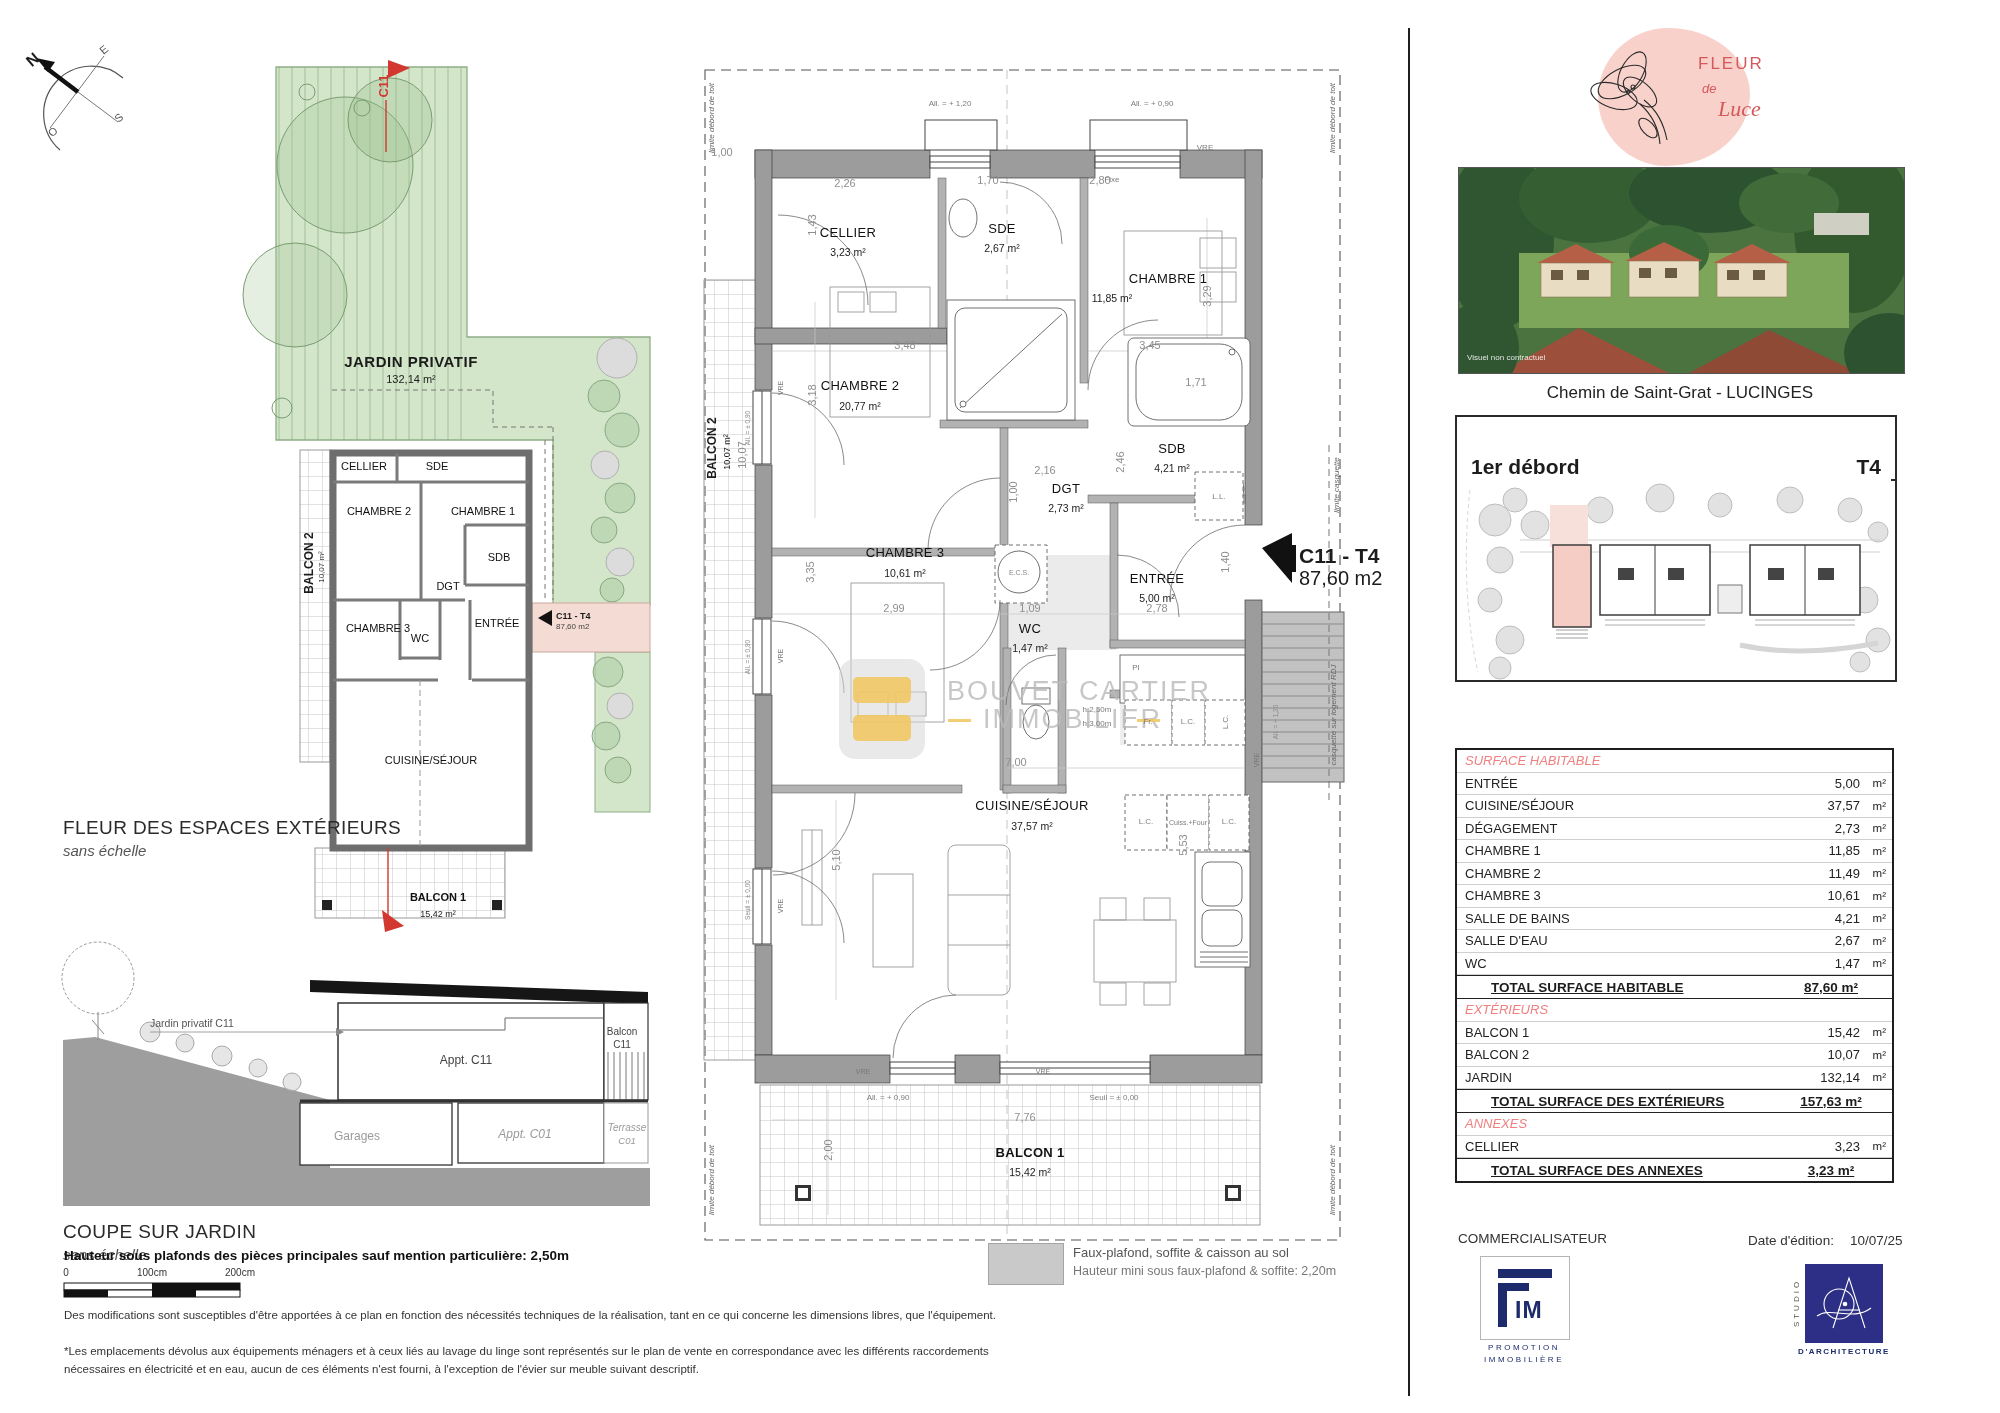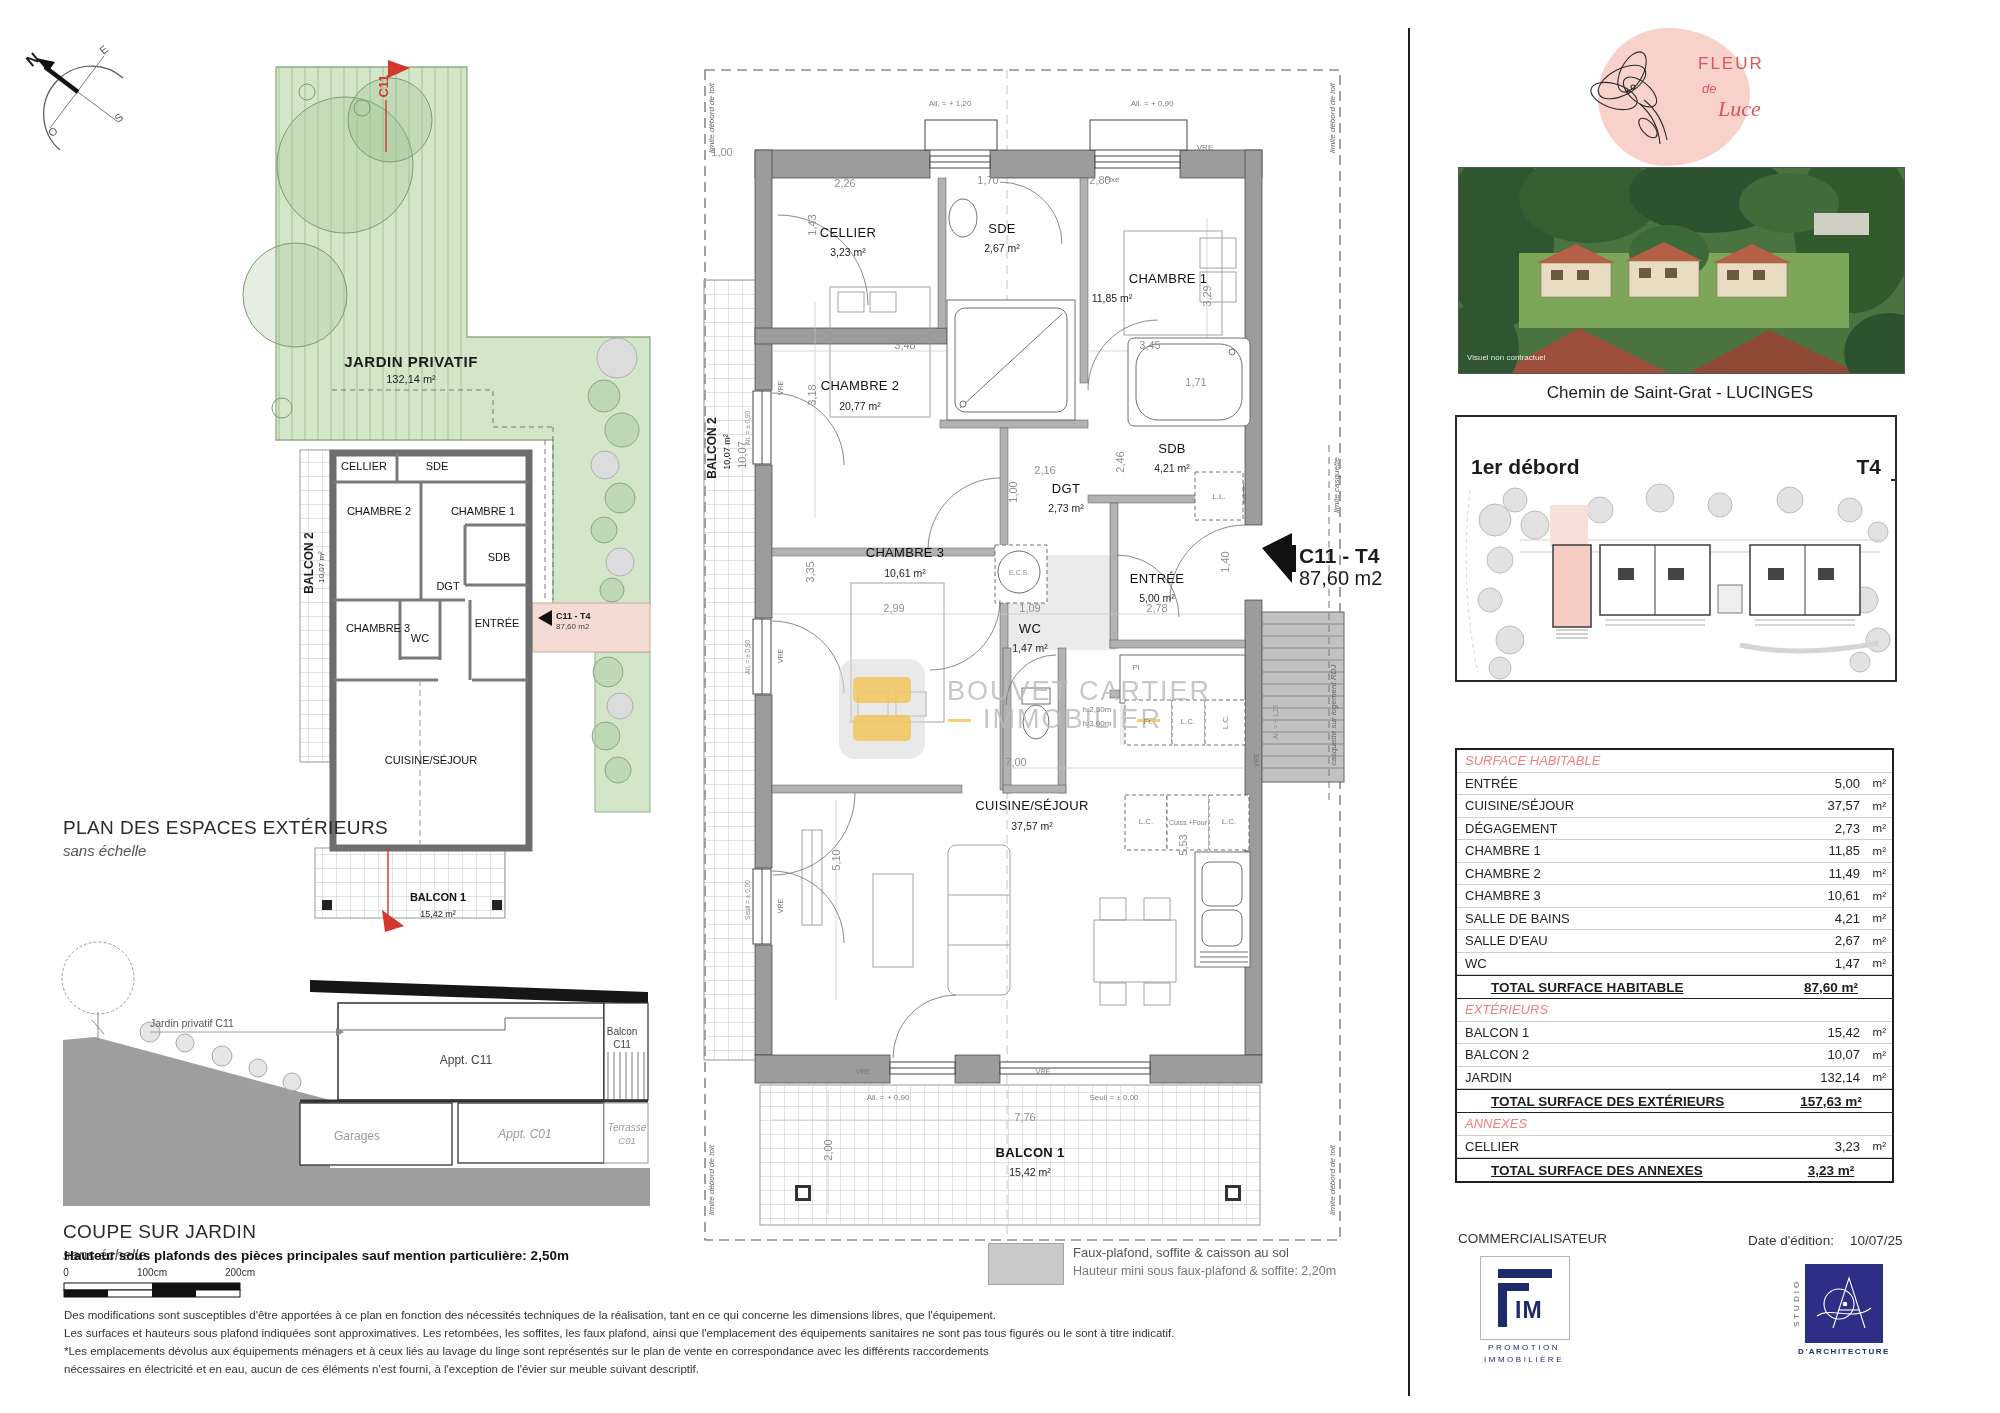--- a/index.html
+++ b/index.html
@@ -148,21 +148,21 @@
   <span class="lbl c rs" style="left:420px;top:638px;">WC</span>
   <span class="lbl c rs" style="left:497px;top:623px;">ENTRÉE</span>
   <span class="lbl c rs" style="left:431px;top:760px;">CUISINE/SÉJOUR</span>
   <span class="lbl c rs" style="left:438px;top:897px;font-weight:bold;">BALCON 1</span>
   <span class="lbl c rs2" style="left:438px;top:914px;">15,42 m²</span>
   <span class="lbl v" style="left:309px;top:563px;font-size:12px;font-weight:bold;">BALCON 2</span>
   <span class="lbl v" style="left:322px;top:567px;font-size:8px;color:#444;">10,07 m²</span>
   <span class="lbl" style="left:556px;top:612px;font-size:9px;font-weight:bold;">C11 - T4</span>
   <span class="lbl" style="left:556px;top:623px;font-size:8px;color:#444;">87,60 m2</span>
 
-  <span class="lbl cap" style="left:63px;top:818px;">PLAN DES ESPACES EXTÉRIEURS</span>
+  <span class="lbl cap" style="left:63px;top:818px;">FLEUR DES ESPACES EXTÉRIEURS</span>
   <span class="lbl capsub" style="left:63px;top:843px;">sans échelle</span>
 
   <svg style="left:40px;top:935px;" width="620" height="290" viewBox="40 935 620 290">
     <path d="M63,1040 L95,1037 L330,1100 L330,1168 L650,1168 L650,1206 L63,1206 Z" fill="#9e9e9e"></path>
     <circle cx="98" cy="978" r="36" fill="none" stroke="#9a9a9a" stroke-width="1" stroke-dasharray="3 2"></circle>
     <path d="M98,1012 L98,1040 M92,1020 L104,1034" stroke="#8a8a8a" fill="none"></path>
     <g fill="rgba(200,200,200,.45)" stroke="#a8a8a8">
       <circle cx="150" cy="1032" r="10"></circle>
         <circle cx="185" cy="1043" r="9"></circle>
       <circle cx="222" cy="1056" r="10"></circle>
@@ -661,21 +661,20 @@
   <span class="lbl c" style="left:152px;top:1273px;font-size:10px;color:#333;">100cm</span>
   <span class="lbl c" style="left:240px;top:1273px;font-size:10px;color:#333;">200cm</span>
   <svg style="left:64px;top:1283px;" width="178" height="16" viewBox="0 0 178 16">
     <rect x="0" y="0" width="176" height="7" fill="#fff" stroke="#111"></rect>
     <rect x="88" y="0" width="88" height="7" fill="#111"></rect>
     <rect x="0" y="7" width="176" height="7" fill="#fff" stroke="#111"></rect>
     <rect x="0" y="7" width="44" height="7" fill="#111"></rect>
       <rect x="88" y="7" width="44" height="7" fill="#111"></rect>
   </svg>
   <span class="lbl noteline" style="left:64px;top:1310px;">Des modifications sont susceptibles d'être apportées à ce plan en fonction des nécessités techniques de la réalisation, tant en ce qui concerne les dimensions libres, que l'équipement.</span>
-  <span class="lbl noteline" style="left:64px;top:1328px;">Les surfaces et hauteurs sous plafond indiquées sont approximatives. Les retombées, les soffites, les faux plafond, ainsi que l'emplacement des équipements sanitaires ne sont pas tous figurés ou le sont à titre indicatif.</span>
   <span class="lbl noteline" style="left:64px;top:1346px;">*Les emplacements dévolus aux équipements ménagers et à ceux liés au lavage du linge sont représentés sur le plan de vente en correspondance avec les différents raccordements</span>
   <span class="lbl noteline" style="left:64px;top:1364px;">nécessaires en électricité et en eau, aucun de ces éléments n'est fourni, à l'exception de l'évier sur meuble suivant descriptif.</span>
 
   <div class="legend-sq"></div>
   <span class="lbl" style="left:1073px;top:1246px;font-size:13px;color:#555;">Faux-plafond, soffite &amp; caisson au sol</span>
   <span class="lbl" style="left:1073px;top:1265px;font-size:12.5px;color:#777;">Hauteur mini sous faux-plafond &amp; soffite: 2,20m</span>
 
   <span class="lbl" style="left:1458px;top:1232px;font-size:13.5px;color:#333;">COMMERCIALISATEUR</span>
   <div class="fimbox">
     <svg width="88" height="82" viewBox="0 0 88 82">

